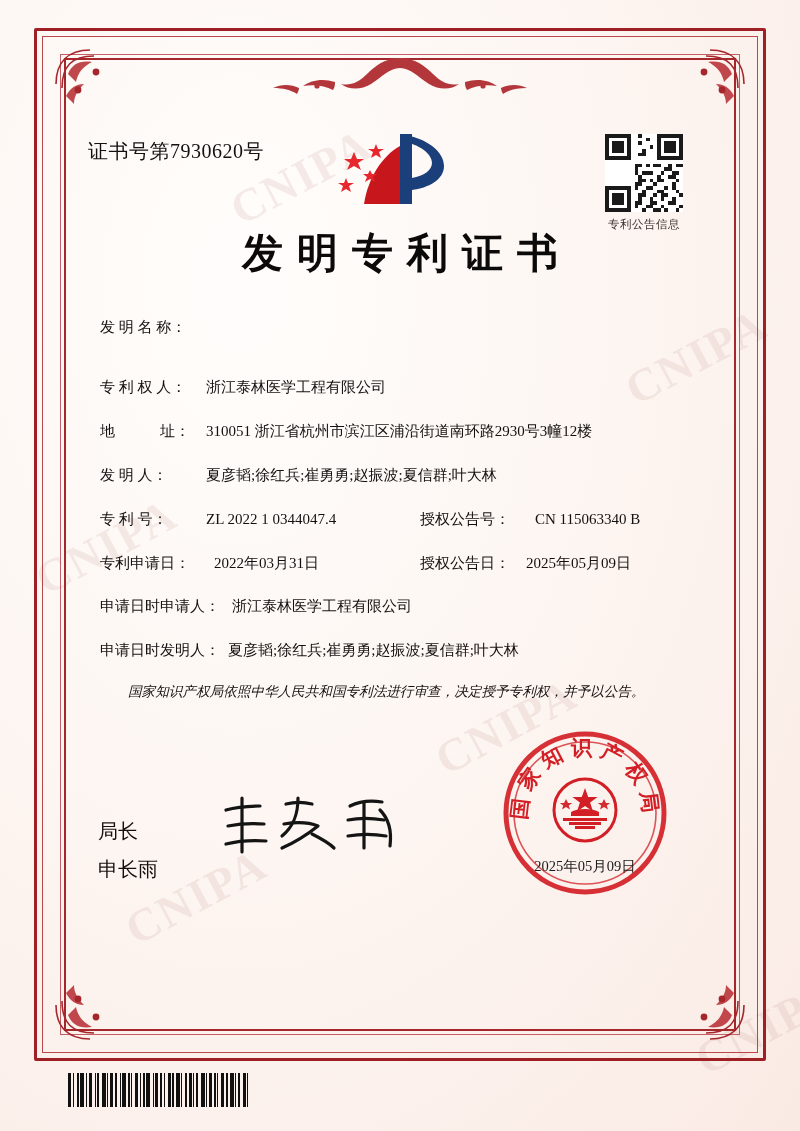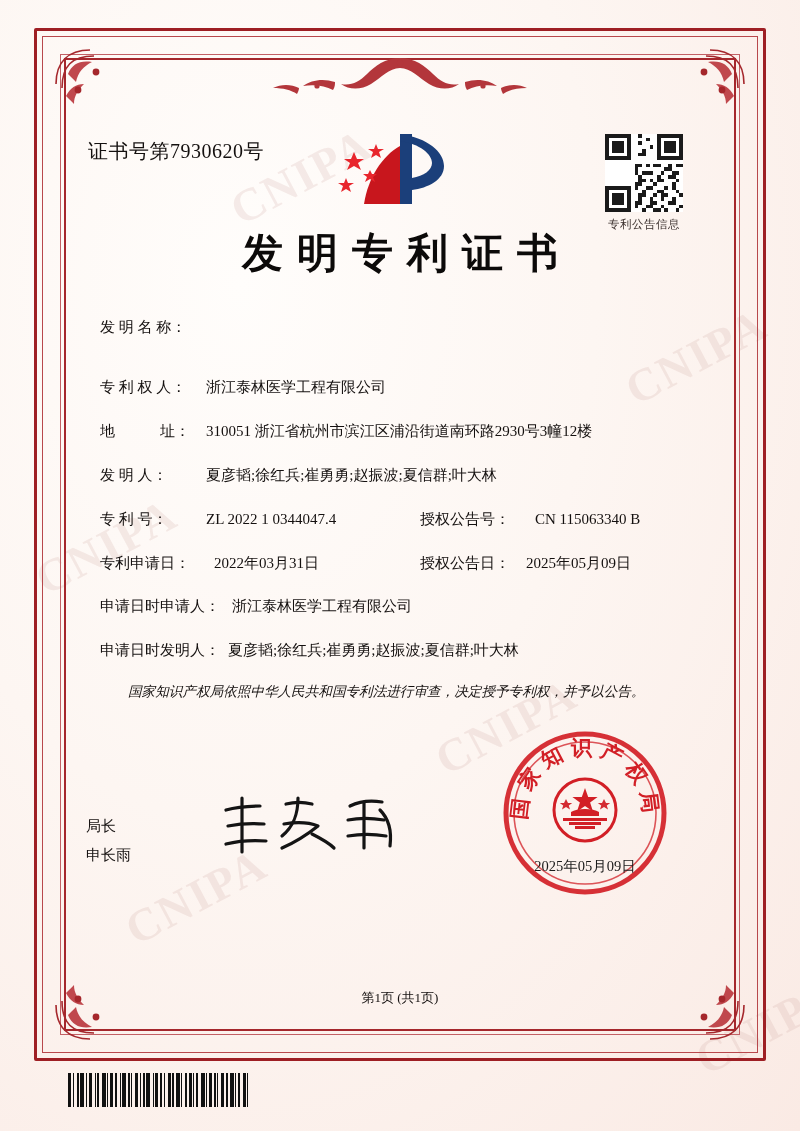--- a/index.html
+++ b/index.html
@@ -186,23 +186,23 @@
     line-height: 2.0;
     color: #14100f;
     text-align: justify;
   }
   .para p { margin: 0; }
   .para .indent { text-indent: 28px; font-style: italic; }
 
   
   .sign-block {
     position: absolute;
-    left: 8px;
+    left: 20px;
     top: 722px;
-    font-size: 15px;
+    font-size: 20px;
     color: #14100f;
     line-height: 1.9;
   }
   .sign-img {
     position: absolute;
     left: 130px;
     top: 700px;
     width: 200px;
     height: 72px;
   }
@@ -527,21 +527,20 @@
         <defs>
           <path id="sealArc" d="M 85 85 m -58,0 a 58,58 0 1,1 116,0" fill="none"></path>
         </defs>
         <text font-family="'Liberation Serif', serif" font-size="21" font-weight="bold" fill="#d21f26" letter-spacing="7">
           <textPath href="#sealArc" startOffset="50%" text-anchor="middle">国家知识产权局</textPath>
         </text>
         <text x="85" y="143" text-anchor="middle" font-family="'Liberation Serif', serif" font-size="14.5" fill="#1b1b1b">2025年05月09日</text>
       </svg>
     </div>
 
-    <div class="page-num">第1页 (共1页)</div>
   </div>
 
   <div class="barcode">
     <i style="width:3px"></i>
       <i style="width:2px;background:transparent"></i>
     <i style="width:1px"></i>
       <i style="width:3px;background:transparent"></i>
     <i style="width:2px"></i>
       <i style="width:1px;background:transparent"></i>
     <i style="width:4px"></i>

